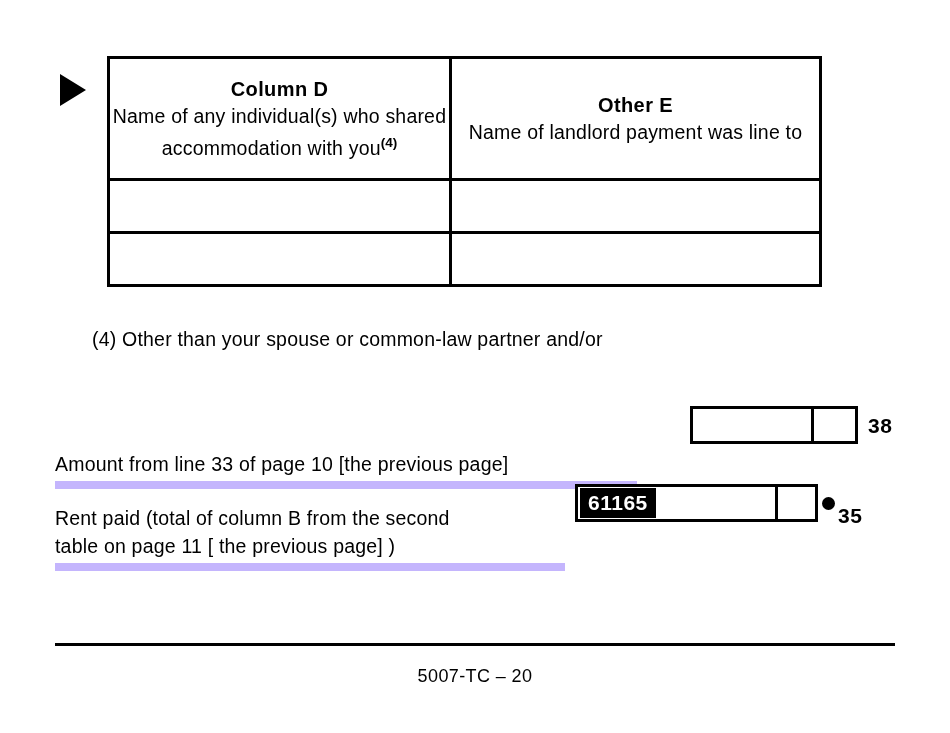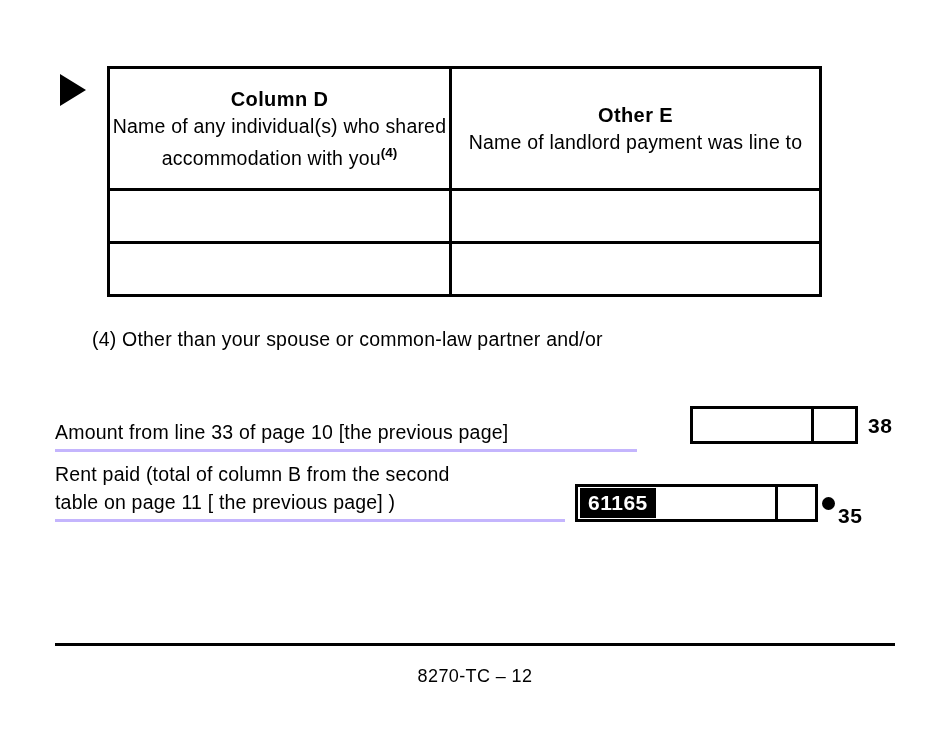--- a/index.html
+++ b/index.html
@@ -13,21 +13,21 @@
     position: relative;
     font-family: "Liberation Sans", sans-serif;
     color: #000000;
     overflow: hidden;
   }
 
   
   #top-table-wrap {
     position: absolute;
     left: 107px;
-    top: 66px;
+    top: 56px;
     width: 712px;
     height: 224px;
   }
   table.form-table {
     border-collapse: collapse;
     width: 712px;
     table-layout: fixed;
   }
   table.form-table td {
     border: 3px solid #000000;
@@ -91,30 +91,31 @@
     position: absolute;
     left: 55px;
   }
   .amount-label {
     font-size: 19.5px;
     line-height: 28px;
     letter-spacing: 0.2px;
     white-space: pre-line;
   }
   .label-rule {
-    border-bottom: 3px solid #c4b5fd;
+    border-bottom: 8px solid #c4b5fd;
+    margin-top: 32px;
   }
 
   #row-34 { top: 418px; }
   #row-34 .amount-label {
     width: 582px;
     padding-bottom: 3px;
   }
 
-  #row-35 { top: 460px; }
+  #row-35 { top: 472px; }
   #row-35 .amount-label {
     width: 510px;
     padding-bottom: 3px;
   }
 
   
   .amount-box {
     position: absolute;
     display: flex;
     border: 3px solid #000000;
@@ -251,13 +252,13 @@
 <div class="amount-box" id="box-35">
   <div class="box-dollars">
     <span class="value-text value-highlight">61165</span>
   </div>
   <div class="box-cents"></div>
 </div>
 <div class="bullet-dot"></div>
 <div class="line-no" id="line-no-35">35</div>
 
 <div id="footer-rule"></div>
-<div id="footer-text">8270-TC – 12</div>
+<div id="footer-text">5007-TC – 20</div>
 
 </body></html>

